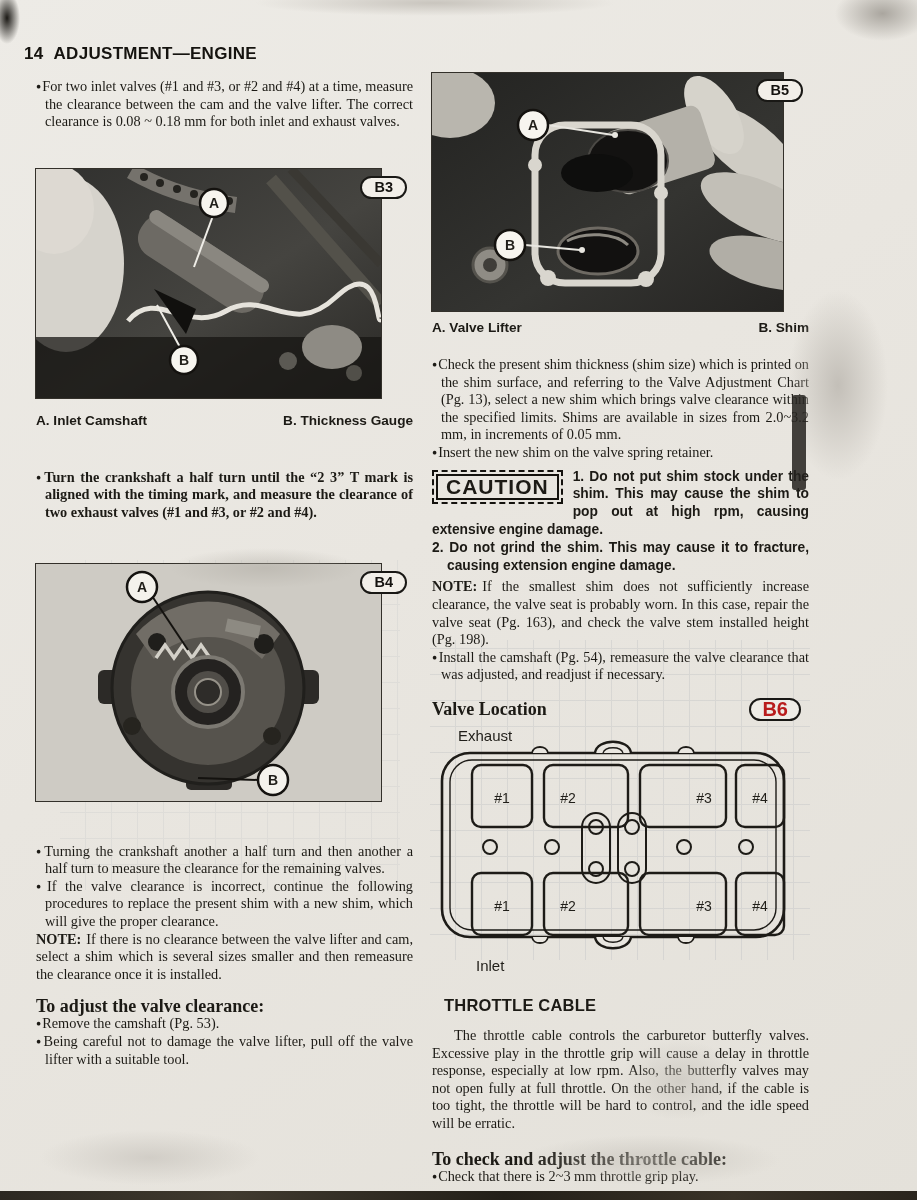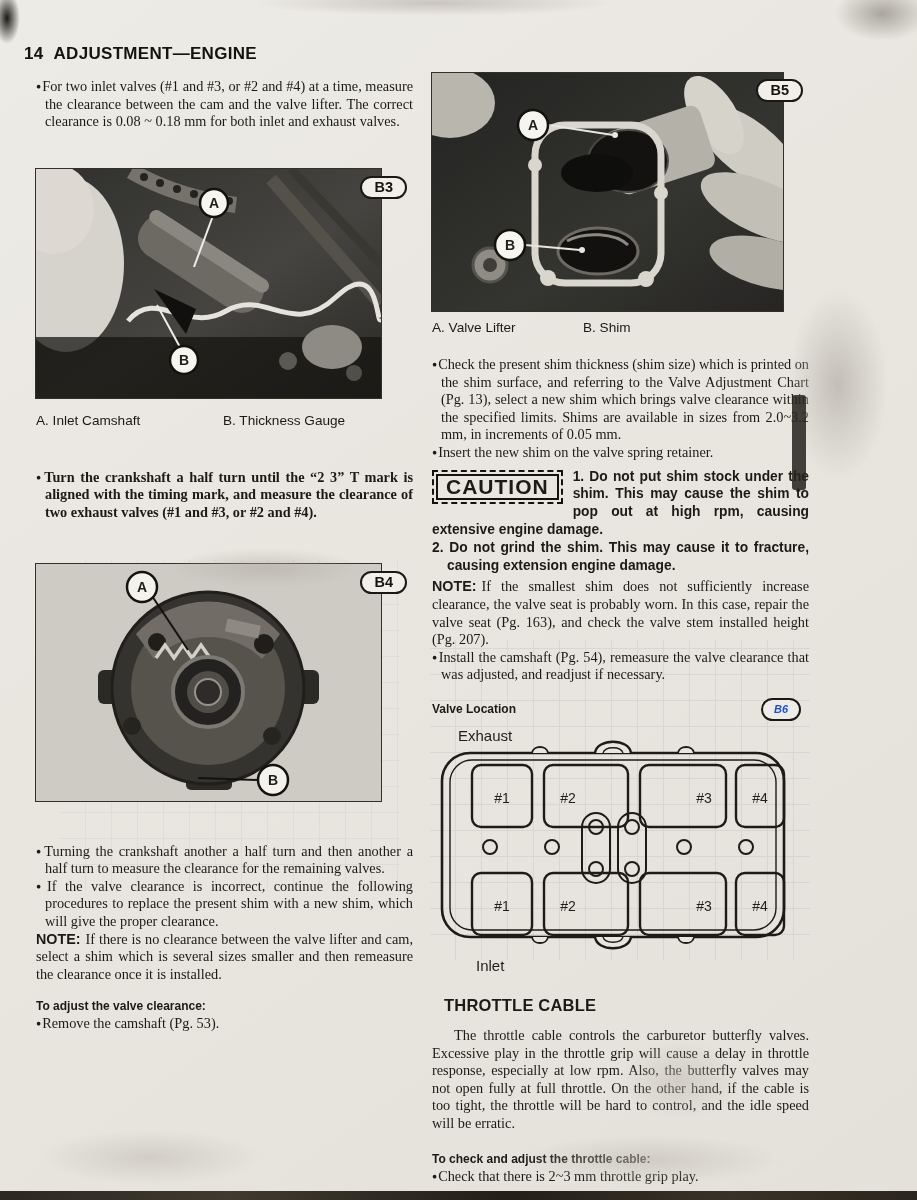--- a/index.html
+++ b/index.html
@@ -8,35 +8,35 @@
         font-family:"Liberation Serif",serif;color:#1c1a15;}
   .header{position:absolute;left:24px;top:44px;font-family:"Liberation Sans",sans-serif;
           font-weight:bold;font-size:17px;letter-spacing:.3px;color:#15130f;}
   .header .num{margin-right:10px;}
   .col{position:absolute;width:377px;}
   .col-left{left:36px;top:78px;}
   .col-right{left:432px;top:73px;}
   .p{font-size:14.3px;line-height:17.6px;text-align:justify;margin:0;}
   .bullet{padding-left:9px;text-indent:-9px;}
   .bullet::before{content:"\25CF";font-size:8.5px;vertical-align:2px;margin-right:1px;}
-  .note-label{font-family:Liberation Sans, sans-serif;font-weight:bold;margin-right:5px;}
-  .sub-head{font-family:Liberation Sans, sans-serif;font-weight:bold;font-size:12px;
+  .note-label{font-family:Liberation Serif, serif;font-weight:bold;margin-right:5px;}
+  .sub-head{font-family:Liberation Serif, serif;font-weight:bold;font-size:18px;
             line-height:18px;margin:0;}
   .sec-head{font-family:"Liberation Sans",sans-serif;font-weight:bold;font-size:16.5px;
             line-height:20px;margin:12px;letter-spacing:.2px;}
   .figure{position:relative;font-size:0;}
   .photo{outline:1px solid #33302a;}
   .badge{position:absolute;background:#f2efe9;border:2px solid #191815;border-radius:12px;
          font-family:"Liberation Sans",sans-serif;font-weight:bold;font-size:14.5px;
          line-height:19px;padding:0 12px;color:#14120f;}
   .badge-inline{background:#eeece6;border:2px solid #191815;border-radius:12px;
-         font-family:"Liberation Sans",sans-serif;font-weight:bold;font-size:11px;
-         line-height:19px;padding:0 11px;color:#1d4ed8;font-style:italic;}
-  .caption-row{display:flex;font-family:"Liberation Sans",sans-serif;font-weight:normal;
-               font-size:13.6px;line-height:17px;}
+         font-family:"Liberation Sans",sans-serif;font-weight:bold;font-size:20px;
+         line-height:19px;padding:0 11px;color:#b91c1c;}
+  .caption-row{display:flex;font-family:"Liberation Sans",sans-serif;font-weight:bold;
+               font-size:13.6px;line-height:17px;justify-content:space-between;}
   .cap-a-left{width:172px;flex:none;}
   .cap-a-right{width:151px;flex:none;}
   .caution-block{overflow:visible;}
   .caution-stamp{float:left;margin:2px 10px 2px 0;border:2px dashed #14120e;padding:2px;}
   .caution-stamp .inner{border:2px solid #14120e;padding:1px 8px;
         font-family:"Liberation Sans",sans-serif;font-weight:bold;font-size:21px;
         letter-spacing:1px;line-height:20px;}
   .caution-text{font-family:"Liberation Sans",sans-serif;font-weight:bold;font-size:13.8px;
         line-height:17.8px;text-align:justify;margin:0;}
   .caution-item2{padding-left:15px;text-indent:-15px;clear:both;}
@@ -143,20 +143,21 @@
       </svg>
       <div class="badge" style="right:6px;top:7px;">B4</div>
     </div>
 
     <p class="p bullet mt42">Turning the crankshaft another a half turn and then another a half turn to measure the clearance for the remaining valves.</p>
     <p class="p bullet">If the valve clearance is incorrect, continue the following procedures to replace the present shim with a new shim, which will give the proper clearance.</p>
     <p class="p"><span class="note-label">NOTE:</span><span>If there is no clearance between the valve lifter and cam, select a shim which is several sizes smaller and then remeasure the clearance once it is installed.</span></p>
 
     <p class="sub-head mt14">To adjust the valve clearance:</p>
     <p class="p bullet">Remove the camshaft (Pg. 53).</p>
+    <p class="p bullet">Being careful not to damage the valve lifter, pull off the valve lifter with a suitable tool.</p>
   </div>
 
   <div class="col col-right">
 
     
     <div class="figure">
       <svg class="photo" width="351" height="238" viewBox="0 0 351 238">
         <defs>
           <linearGradient id="b5g" x1="0" y1="0" x2="1" y2="1">
             <stop offset="0" stop-color="#232321"></stop>
@@ -213,21 +214,21 @@
     <p class="p bullet">Insert the new shim on the valve spring retainer.</p>
 
     <div class="caution-block" style="margin-top:6px;">
       <div class="caution-stamp">
         <div class="inner">CAUTION</div>
       </div>
       <p class="caution-text">1. Do not put shim stock under the shim. This may cause the shim to pop out at high rpm, causing extensive engine damage.</p>
       <p class="caution-text caution-item2">2. Do not grind the shim. This may cause it to fracture, causing extension engine damage.</p>
     </div>
 
-    <p class="p" style="clear:both;margin-top:4px;"><span class="note-label">NOTE:</span><span>If the smallest shim does not sufficiently increase clearance, the valve seat is probably worn. In this case, repair the valve seat (Pg. 163), and check the valve stem installed height (Pg. 207).</span></p>
+    <p class="p" style="clear:both;margin-top:4px;"><span class="note-label">NOTE:</span><span>If the smallest shim does not sufficiently increase clearance, the valve seat is probably worn. In this case, repair the valve seat (Pg. 163), and check the valve stem installed height (Pg. 198).</span></p>
     <p class="p bullet">Install the camshaft (Pg. 54), remeasure the valve clearance that was adjusted, and readjust if necessary.</p>
 
     
     <div class="vl-head-row mt14">
       <span class="sub-head">Valve Location</span>
       <span class="badge-inline" style="margin-right:8px;">B6</span>
     </div>
 
     
     <svg width="362" height="252" viewBox="0 0 362 252" style="margin-top:4px;">

